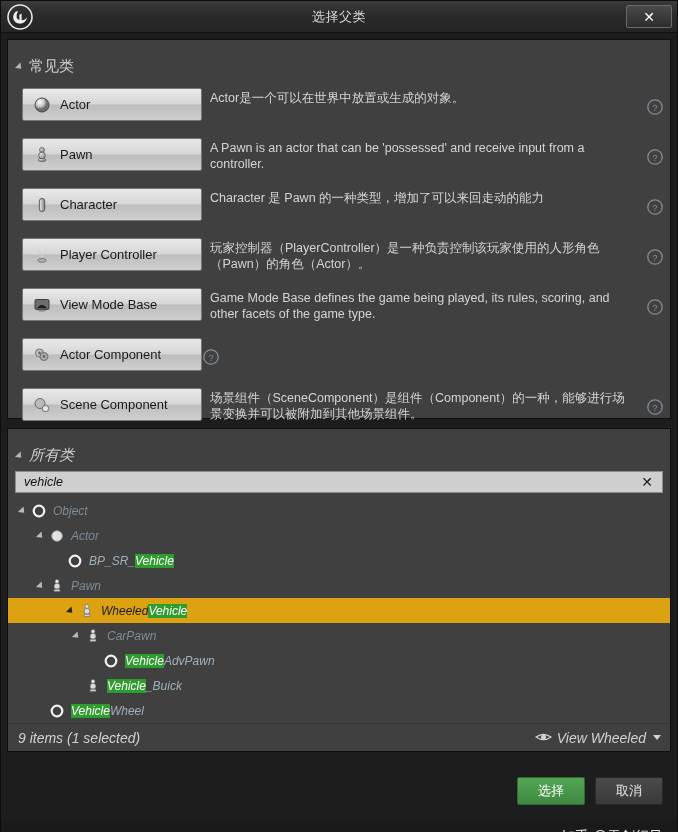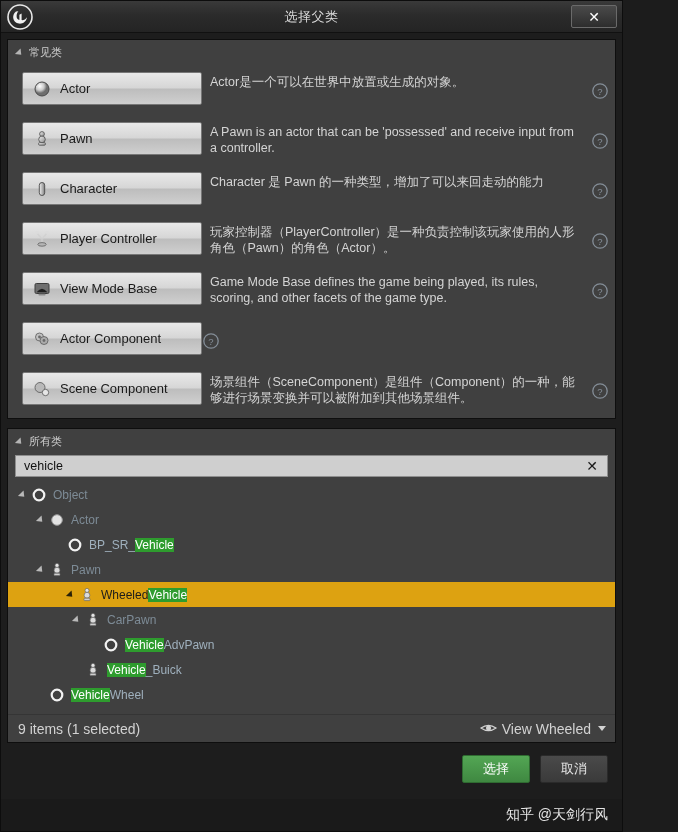--- a/index.html
+++ b/index.html
@@ -3,21 +3,21 @@
 <meta charset="utf-8">
 <style>
   * { box-sizing: border-box; margin: 0; padding: 0; }
   html, body {
     width: 678px; height: 832px;
     background: #1c1c1c;
     font-family: "Liberation Sans", "DejaVu Sans", sans-serif;
     overflow: hidden;
   }
   .window {
-    width: 623px; height: 832px;
+    width: 678px; height: 832px;
     display: flex; flex-direction: column;
     background: #1a1a1a;
     border: 1px solid #0d0d0d;
   }
 
   
   .titlebar {
     height: 32px; flex: 0 0 32px;
     background: linear-gradient(to bottom, #3a3a3a 0%, #2b2b2b 45%, #242424 100%);
     border-bottom: 1px solid #111;
@@ -51,22 +51,22 @@
     padding: 6px 6px 0 6px;
     display: flex; flex-direction: column;
   }
   .panel {
     background: #404040;
     border: 1px solid #0e0e0e;
     position: relative;
   }
   .panel-header {
     display: flex; align-items: center; gap: 7px;
-    padding: 5px 0 4px 9px;
-    color: #cfcfcf; font-size: 11px;
+    padding: 17px 0 4px 9px;
+    color: #cfcfcf; font-size: 15px;
   }
   .tri {
     width: 0; height: 0;
     border-left: 5px solid #b4b4b4;
     border-top: 4px solid transparent;
     border-bottom: 4px solid transparent;
     transform: rotate(45deg);
   }
   .common-panel { flex: 0 0 auto; height: 380px; }
   .common-list { padding: 2px 0 0 0; }
@@ -91,23 +91,24 @@
     color: #d4d4d4; font-size: 12.5px; line-height: 16px;
     padding: 8px 12px 0 8px;
   }
   .help-icon {
     flex: 0 0 18px; width: 18px; height: 18px;
     margin-top: 16px; opacity: .75;
   }
 
   
   .all-panel {
-    flex: 1 1 auto; margin-top: 9px; margin-bottom: 4px;
+    flex: 1 1 auto; margin-top: 9px; margin-bottom: 17px;
     display: flex; flex-direction: column;
     min-height: 0;
+    font-style: italic;
   }
   .search-wrap { padding: 2px 7px 4px 7px; position: relative; }
   .search-box {
     height: 22px; width: 100%;
     background: #cfcfcf;
     border: 1px solid #8e8e8e;
     display: flex; align-items: center;
     padding: 0 8px;
     color: #111; font-size: 12.5px;
   }

